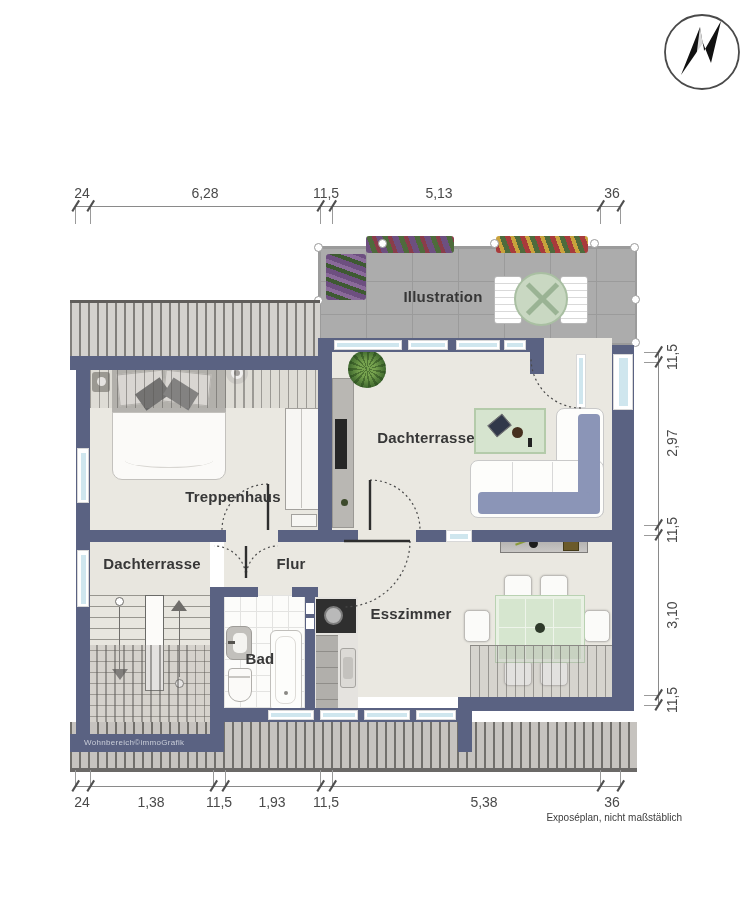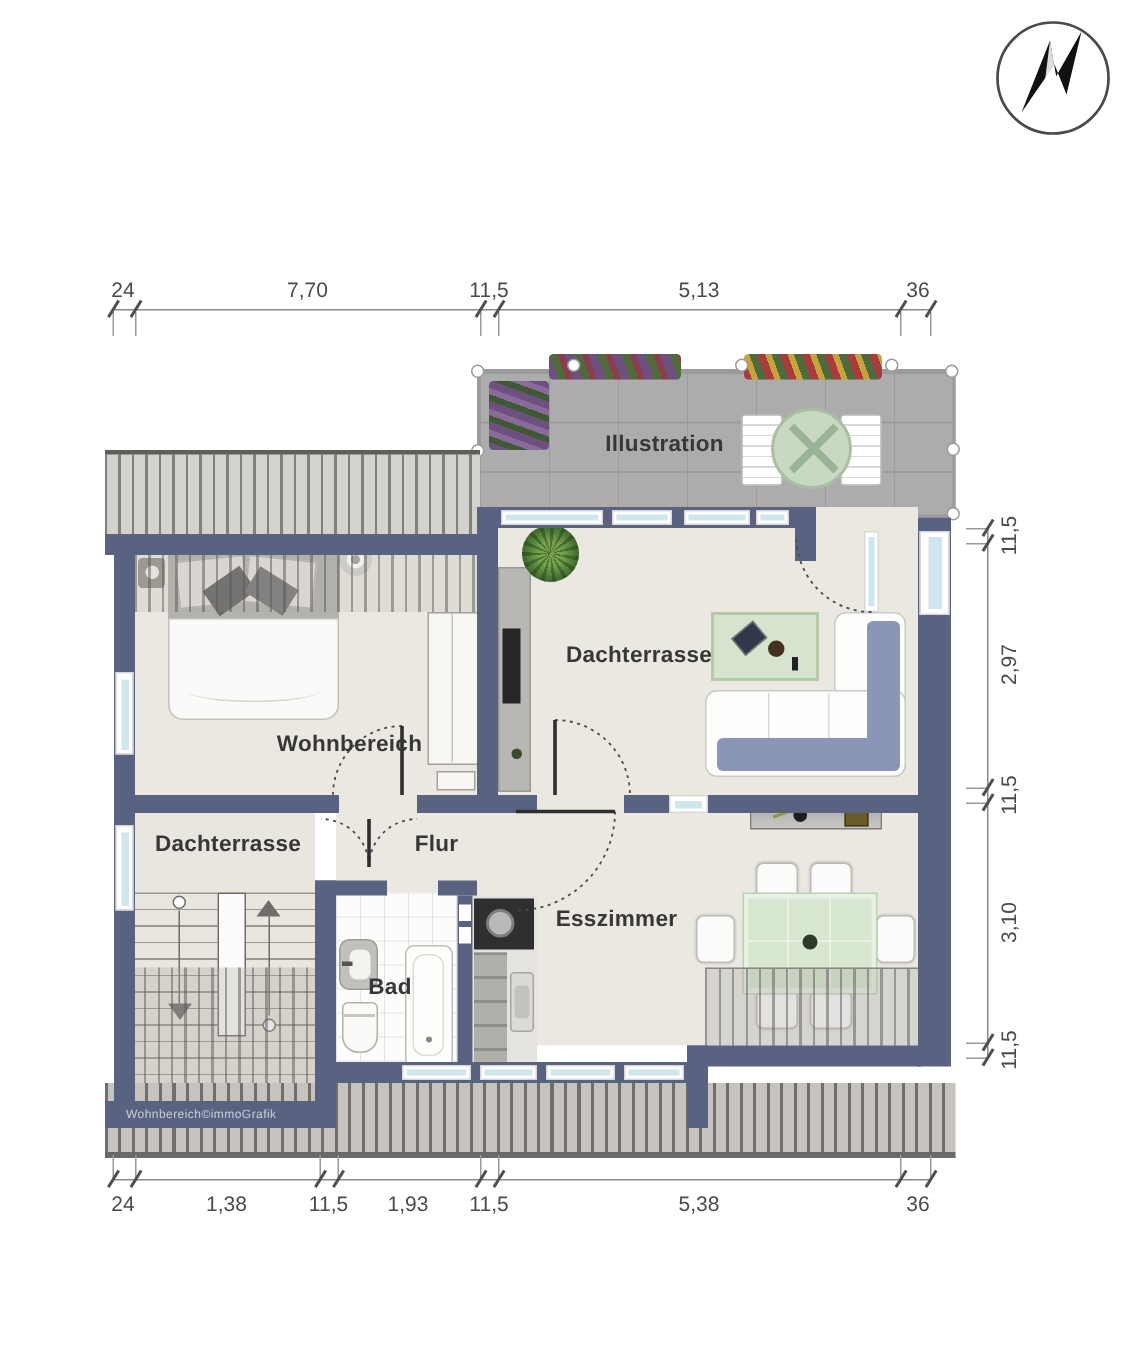--- a/index.html
+++ b/index.html
@@ -264,44 +264,44 @@
     <g stroke="#2e2e2e" stroke-width="2.4" fill="none">
       <path d="M268,484 L268,530"></path>
       <path d="M246,546 L246,578"></path>
       <path d="M370,480 L370,530"></path>
       <path d="M344,541 L410,541"></path>
     </g>
   </svg>
 
   <div class="room-label" style="left:443px;top:296px;">Illustration</div>
   <div class="room-label" style="left:426px;top:437px;">Dachterrasse</div>
-  <div class="room-label" style="left:233px;top:496px;">Wohnbereich</div>
+  <div class="room-label" style="left:233px;top:496px;">Treppenhaus</div>
   <div class="room-label" style="left:152px;top:563px;">Dachterrasse</div>
   <div class="room-label" style="left:291px;top:563px;">Flur</div>
   <div class="room-label" style="left:260px;top:658px;">Bad</div>
   <div class="room-label" style="left:411px;top:613px;">Esszimmer</div>
 
   <div>
     <div class="dimline" style="left:75px;top:206px;width:545px;height:1px;"></div>
     <div class="guide" style="left:75px;top:208px;width:1px;height:16px;"></div>
     <div class="guide" style="left:90px;top:208px;width:1px;height:16px;"></div>
     <div class="guide" style="left:320px;top:208px;width:1px;height:16px;"></div>
     <div class="guide" style="left:332px;top:208px;width:1px;height:16px;"></div>
     <div class="guide" style="left:600px;top:208px;width:1px;height:16px;"></div>
     <div class="guide" style="left:620px;top:208px;width:1px;height:16px;"></div>
     <div class="tick" style="left:69px;top:205px;"></div>
     <div class="tick" style="left:84px;top:205px;"></div>
     <div class="tick" style="left:314px;top:205px;"></div>
     <div class="tick" style="left:326px;top:205px;"></div>
     <div class="tick" style="left:594px;top:205px;"></div>
     <div class="tick" style="left:614px;top:205px;"></div>
     <div class="dimlab" style="left:82px;top:185px;">24</div>
-    <div class="dimlab" style="left:205px;top:185px;">7,70</div>
+    <div class="dimlab" style="left:205px;top:185px;">6,28</div>
     <div class="dimlab" style="left:326px;top:185px;">11,5</div>
-    <div class="dimlab" style="left:466px;top:185px;">5,13</div>
+    <div class="dimlab" style="left:439px;top:185px;">5,13</div>
     <div class="dimlab" style="left:612px;top:185px;">36</div>
   </div>
 
   <div>
     <div class="dimline" style="left:658px;top:352px;width:1px;height:353px;"></div>
     <div class="guide" style="left:644px;top:352px;width:15px;height:1px;"></div>
     <div class="guide" style="left:644px;top:362px;width:15px;height:1px;"></div>
     <div class="guide" style="left:644px;top:525px;width:15px;height:1px;"></div>
     <div class="guide" style="left:644px;top:535px;width:15px;height:1px;"></div>
     <div class="guide" style="left:644px;top:695px;width:15px;height:1px;"></div>
@@ -335,19 +335,20 @@
     <div class="tick" style="left:219px;top:785px;"></div>
     <div class="tick" style="left:314px;top:785px;"></div>
     <div class="tick" style="left:326px;top:785px;"></div>
     <div class="tick" style="left:594px;top:785px;"></div>
     <div class="tick" style="left:614px;top:785px;"></div>
     <div class="dimlab" style="left:82px;top:794px;">24</div>
     <div class="dimlab" style="left:151px;top:794px;">1,38</div>
     <div class="dimlab" style="left:219px;top:794px;">11,5</div>
     <div class="dimlab" style="left:272px;top:794px;">1,93</div>
     <div class="dimlab" style="left:326px;top:794px;">11,5</div>
-    <div class="dimlab" style="left:466px;top:794px;">5,38</div>
+    <div class="dimlab" style="left:484px;top:794px;">5,38</div>
     <div class="dimlab" style="left:612px;top:794px;">36</div>
   </div>
 
   <div class="small-credit" style="left:84px;top:738px;">Wohnbereich©immoGrafik</div>
+  <div class="footer-note" style="left:420px;top:812px;width:262px;">Exposéplan, nicht maßstäblich</div>
 
 </div>
 
 </body></html>

